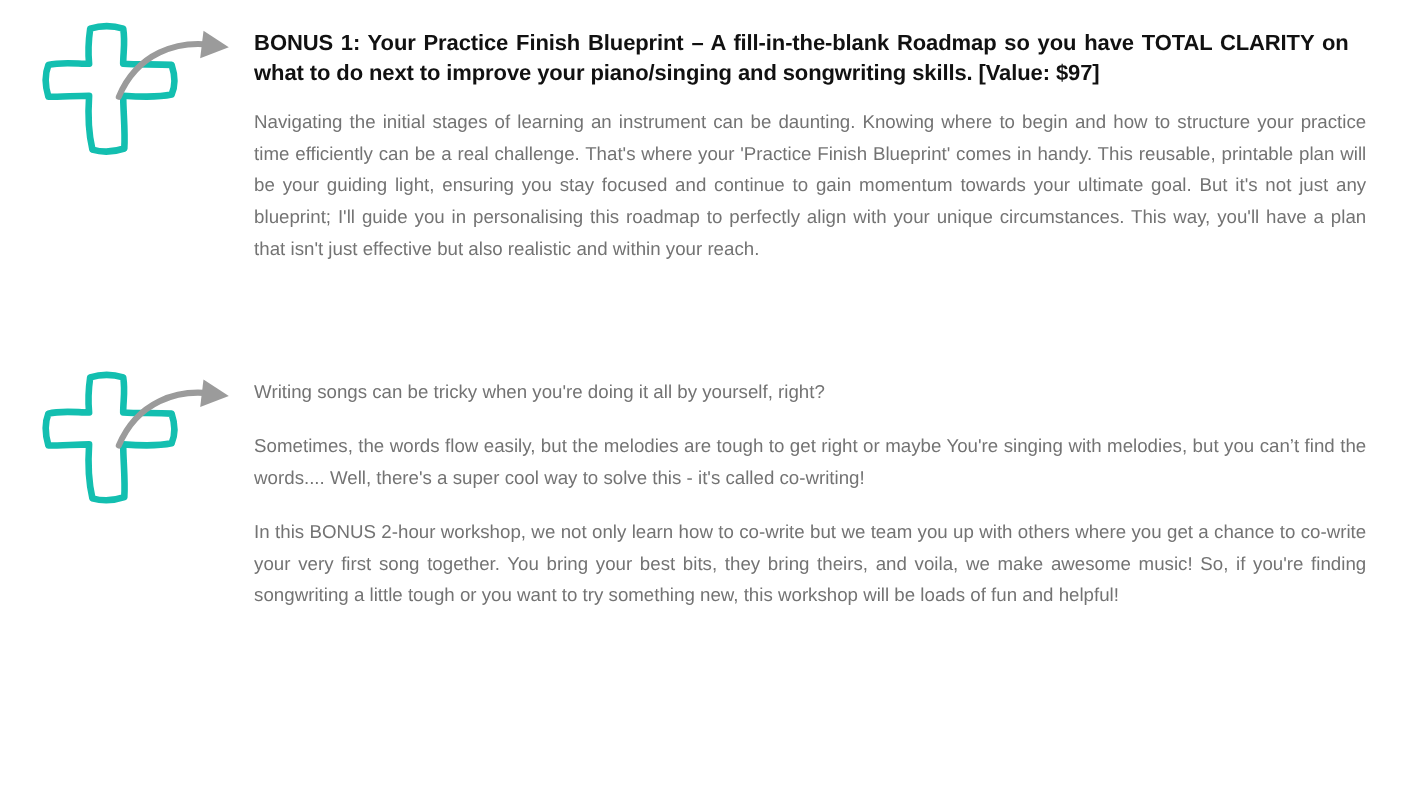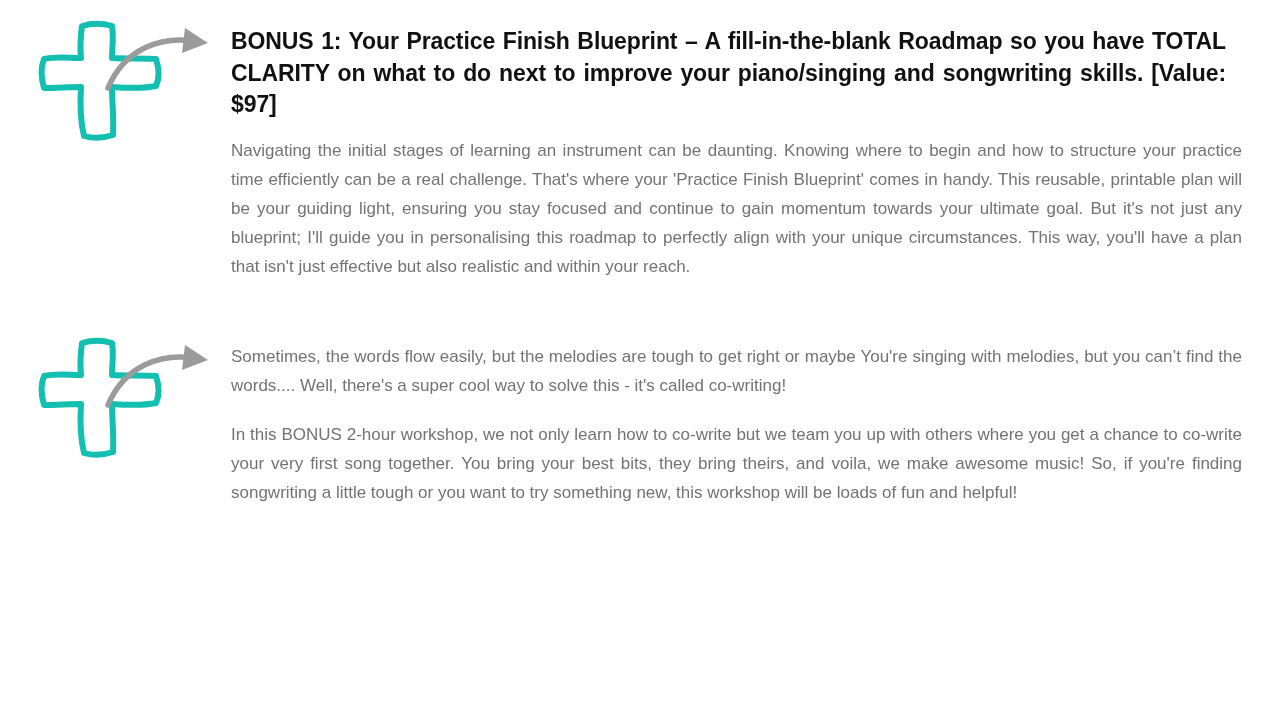--- a/index.html
+++ b/index.html
@@ -41,21 +41,21 @@
     display: block;
   }
 
   .content {
     position: absolute;
     left: 231px;
     width: 1011px;
   }
 
   .heading {
-    font-size: 23px;
+    font-size: 20px;
     font-weight: bold;
     line-height: 1.38;
     text-align: justify;
     text-justify: inter-word;
     color: #111111;
     margin: 0 16px 16px 0;
     letter-spacing: -0.1px;
   }
   .heading.short {
     text-align: left;
@@ -105,18 +105,19 @@
         <g>
           <path d="M64 12 C62 26, 62 34, 63 44 C52 44, 38 42, 26 45 C22 55, 23 64, 26 74 C38 74, 52 73, 63 73 C62 88, 62 105, 66 122 C76 125, 86 124, 95 121 C96 105, 94 88, 94 73 C108 74, 124 75, 138 72 C142 63, 141 54, 138 45 C124 44, 108 45, 94 44 C94 33, 96 24, 94 12 C84 9, 74 9, 64 12 Z" fill="none" stroke="#13bfb0" stroke-width="6" stroke-linejoin="round" stroke-linecap="round"></path>
         </g>
         <g>
           <path d="M90 74 C106 36, 142 20, 182 28" fill="none" stroke="#9b9b9b" stroke-width="5.5" stroke-linecap="round"></path>
           <path d="M167 14 L190 29 L164 39 Z" fill="#9b9b9b"></path>
         </g>
       </svg>
     </div>
     <div class="content" style="top:18px;">
+      <p class="body-text noj">Writing songs can be tricky when you're doing it all by yourself, right?</p>
       <p class="body-text">Sometimes, the words flow easily, but the melodies are tough to get right or maybe You're singing with melodies, but you can’t find the words.... Well, there's a super cool way to solve this - it's called co-writing!</p>
       <p class="body-text">In this BONUS 2-hour workshop, we not only learn how to co-write but we team you up with others where you get a chance to co-write your very first song together. You bring your best bits, they bring theirs, and voila, we make awesome music! So, if you're finding songwriting a little tough or you want to try something new, this workshop will be loads of fun and helpful!</p>
     </div>
   </div>
 
 </div>
 
 </body></html>

